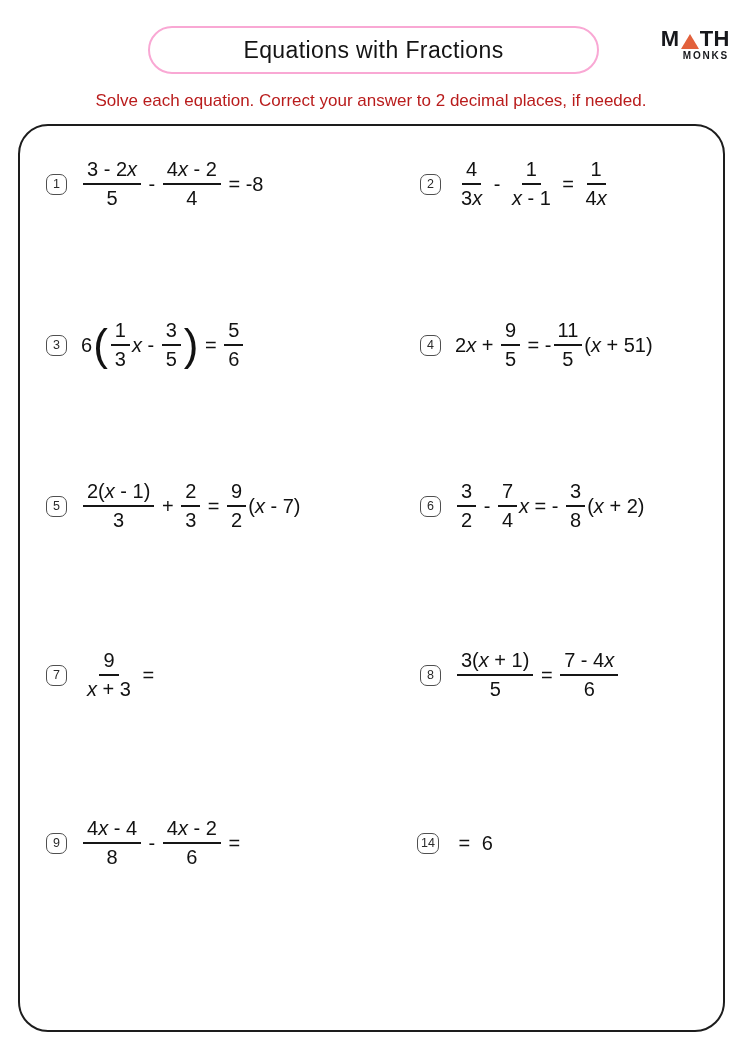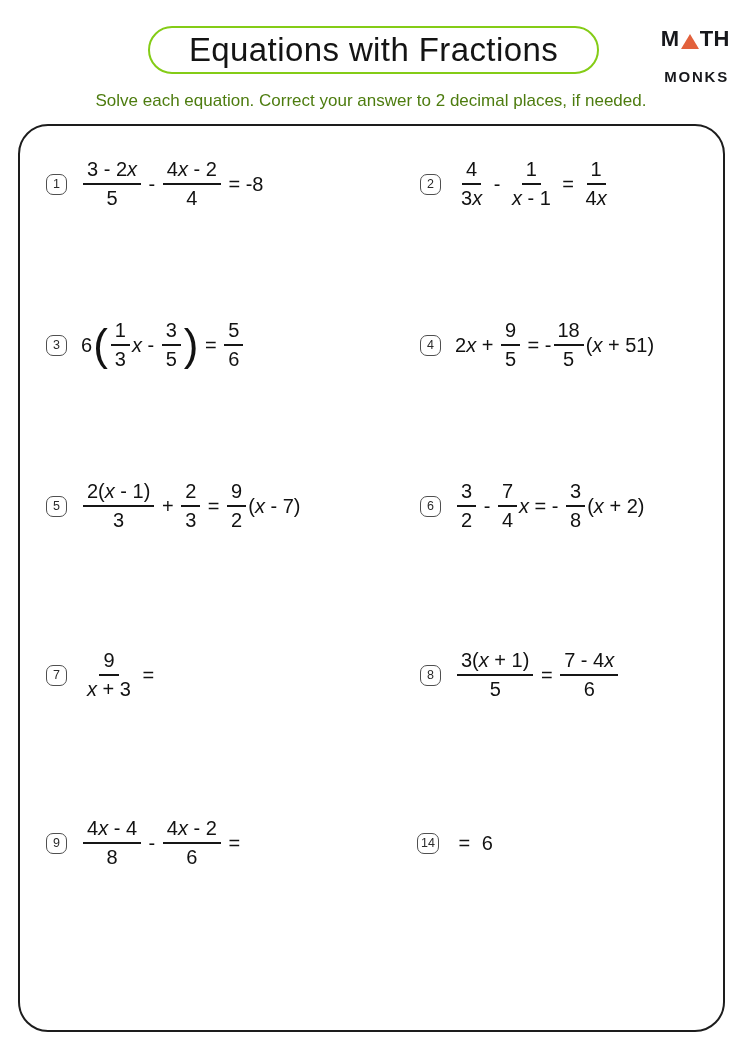--- a/index.html
+++ b/index.html
@@ -10,47 +10,47 @@
     color: #141414;
     position: relative;
     overflow: hidden;
   }
   .page { position: relative; width: 742px; height: 1050px; background: #fff; }
 
   
   .title-box {
     position: absolute; left: 148px; top: 26px;
     width: 451px; height: 48px;
-    border: 2px solid #84cc16; border-radius: 26px;
+    border: 2px solid #f9a8d4; border-radius: 26px;
     display: flex; align-items: center; justify-content: center;
-    font-size: 33px; letter-spacing: 0.4px; color: #141414;
+    font-size: 23px; letter-spacing: 0.4px; color: #141414;
     background: #fff;
   }
   .logo {
     position: absolute; top: 28px; right: 12px; width: 90px;
     display: flex; flex-direction: column; align-items: flex-end;
   }
   .logo-main {
     display: flex; align-items: baseline;
     font-weight: 700; font-size: 22px; letter-spacing: 0.5px; color: #17181c;
     line-height: 1;
   }
   .logo-tri {
     display: inline-block; width: 0; height: 0;
     border-left: 9px solid transparent; border-right: 9px solid transparent;
     border-bottom: 15px solid #E2613C;
     margin: 0 1px; align-self: flex-end; position: relative; top: -1px;
   }
   .logo-sub {
-    font-size: 15px; font-weight: 700; letter-spacing: 1.8px;
-    color: #17181c; margin-top: 18px; padding-right: 1px;
+    font-size: 10px; font-weight: 700; letter-spacing: 1.8px;
+    color: #17181c; margin-top: 0; padding-right: 1px;
   }
   .instruction {
     position: absolute; top: 91px; left: 0; width: 100%;
-    text-align: center; font-size: 17px; color: #4d7c0f;
+    text-align: center; font-size: 17px; color: #b91c1c;
   }
 
   
   .sheet {
     position: absolute; left: 18px; top: 124px;
     width: 707px; height: 908px;
     border: 2px solid #1d1d1d; border-radius: 30px;
     background: #fff;
   }
 
@@ -109,21 +109,21 @@
   <div class="problem" style="left:420px;top:156px">
     <span class="badge">2</span>
       <span class="eq"><span class="frac"><span class="num">4</span><span class="den">3<i>x</i></span></span><span class="mtxt"> - </span><span class="frac"><span class="num">1</span><span class="den"><i>x</i> - 1</span></span><span class="mtxt"> = </span><span class="frac"><span class="num">1</span><span class="den">4<i>x</i></span></span></span>
   </div>
   <div class="problem" style="left:46px;top:317px">
     <span class="badge">3</span>
       <span class="eq"><span class="mtxt">6</span><span class="bigparen">(</span><span class="frac"><span class="num">1</span><span class="den">3</span></span><span class="mtxt"><i>x</i> - </span><span class="frac"><span class="num">3</span><span class="den">5</span></span><span class="bigparen">)</span><span class="mtxt"> = </span><span class="frac"><span class="num">5</span><span class="den">6</span></span></span>
   </div>
   <div class="problem" style="left:420px;top:317px">
     <span class="badge">4</span>
-      <span class="eq"><span class="mtxt">2<i>x</i> + </span><span class="frac"><span class="num">9</span><span class="den">5</span></span><span class="mtxt"> = -</span><span class="frac"><span class="num">18</span><span class="den">5</span></span><span class="mtxt">(<i>x</i> + 51)</span></span>
+      <span class="eq"><span class="mtxt">2<i>x</i> + </span><span class="frac"><span class="num">9</span><span class="den">5</span></span><span class="mtxt"> = -</span><span class="frac"><span class="num">11</span><span class="den">5</span></span><span class="mtxt">(<i>x</i> + 51)</span></span>
   </div>
   <div class="problem" style="left:46px;top:478px">
     <span class="badge">5</span>
       <span class="eq"><span class="frac"><span class="num">2(<i>x</i> - 1)</span><span class="den">3</span></span><span class="mtxt"> + </span><span class="frac"><span class="num">2</span><span class="den">3</span></span><span class="mtxt"> = </span><span class="frac"><span class="num">9</span><span class="den">2</span></span><span class="mtxt">(<i>x</i> - 7)</span></span>
   </div>
   <div class="problem" style="left:420px;top:478px">
     <span class="badge">6</span>
       <span class="eq"><span class="frac"><span class="num">3</span><span class="den">2</span></span><span class="mtxt"> - </span><span class="frac"><span class="num">7</span><span class="den">4</span></span><span class="mtxt"><i>x</i> = - </span><span class="frac"><span class="num">3</span><span class="den">8</span></span><span class="mtxt">(<i>x</i> + 2)</span></span>
   </div>
   <div class="problem" style="left:46px;top:647px">

